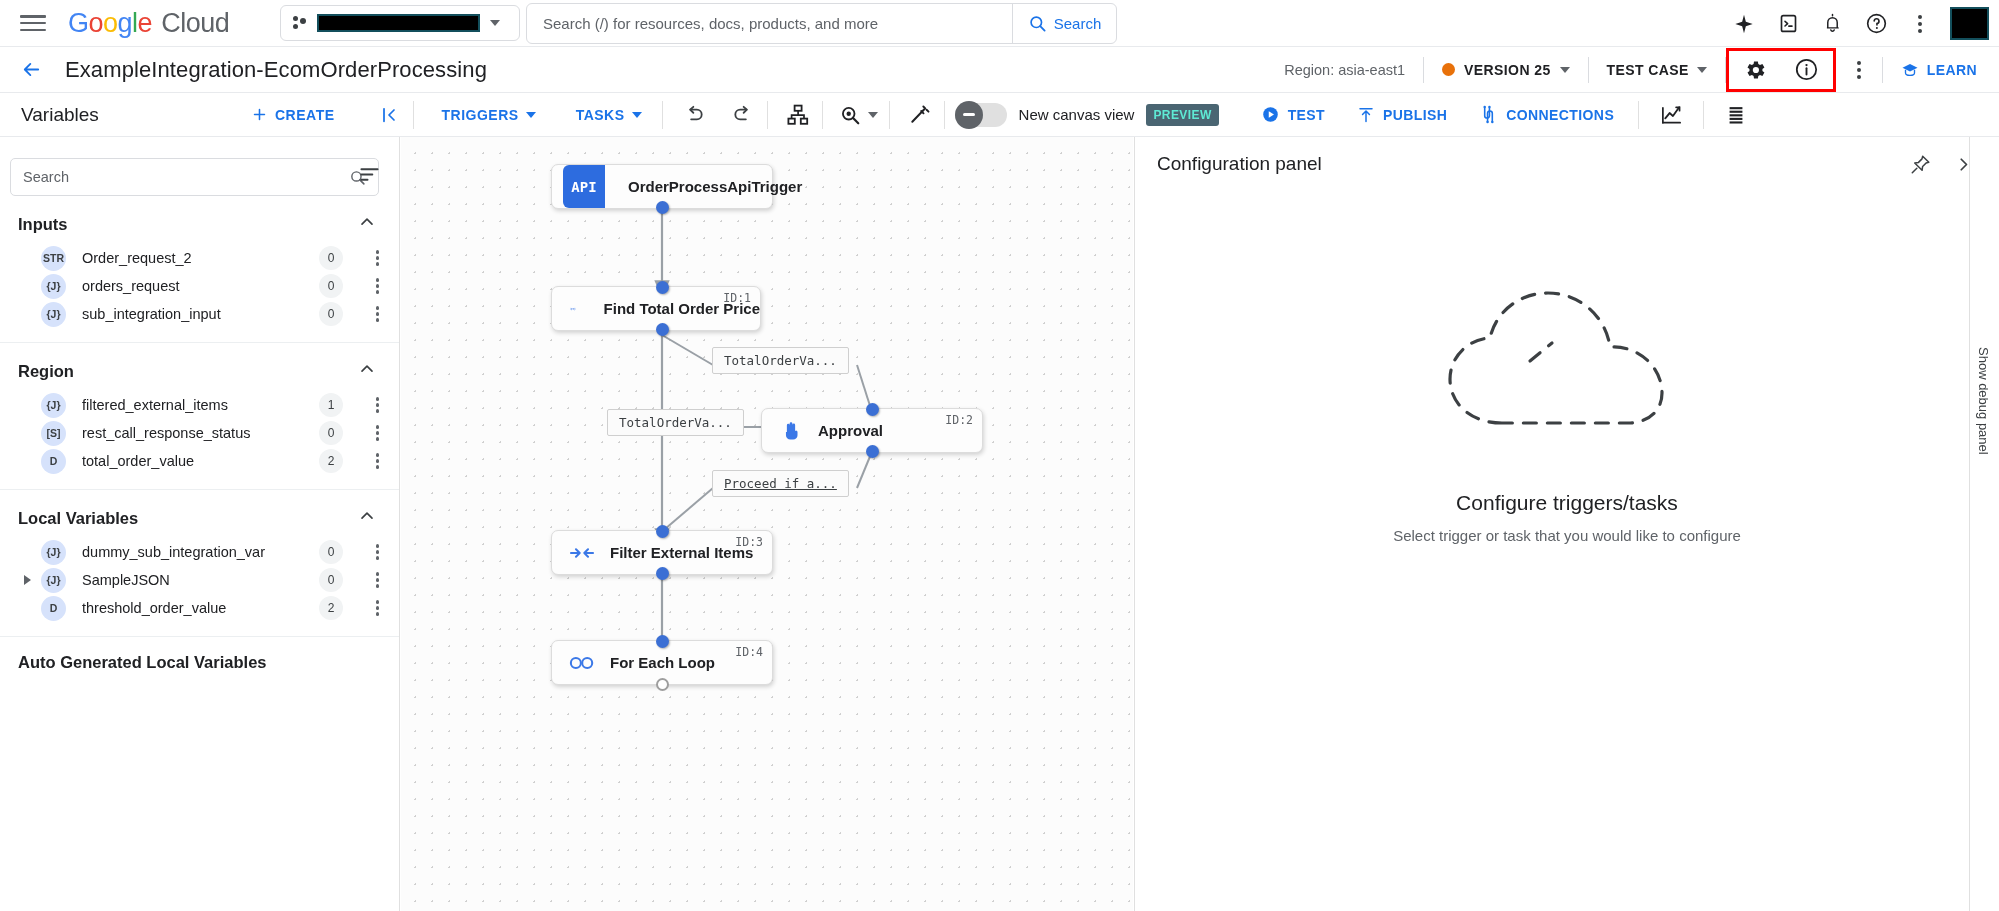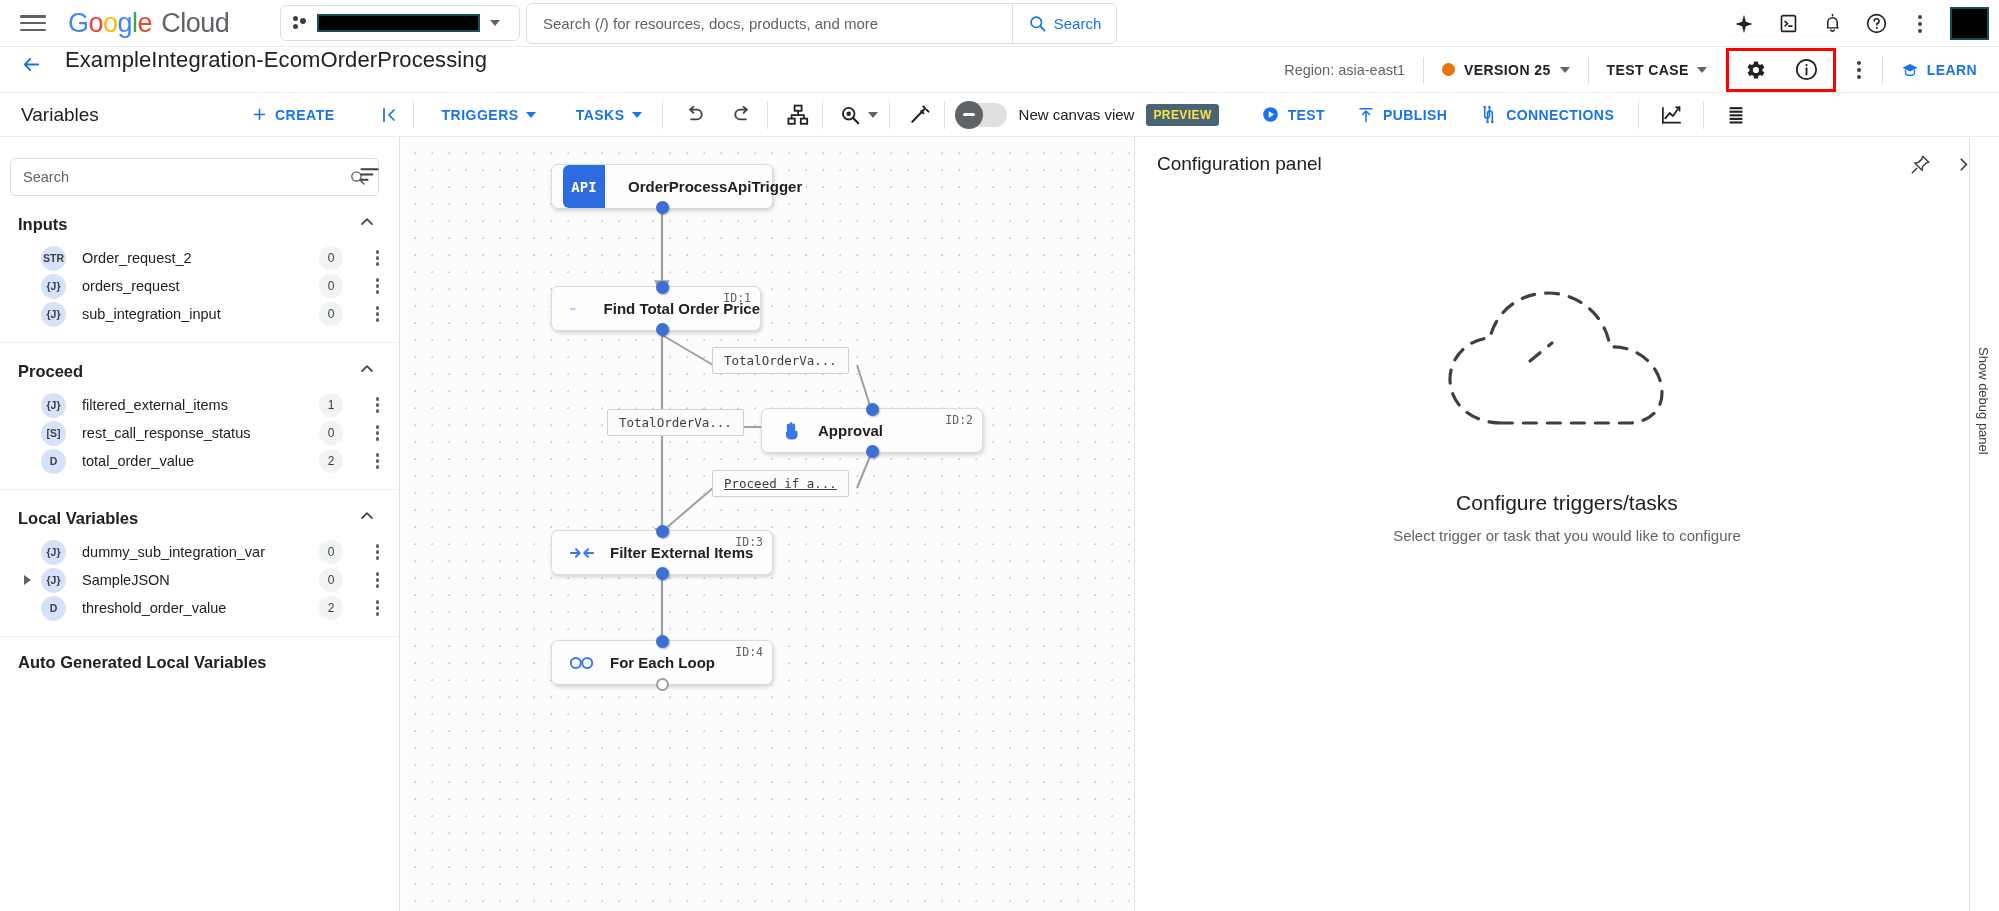--- a/index.html
+++ b/index.html
@@ -52,21 +52,21 @@
 
   .topbar-icons { position: absolute; right: 10px; top: 0; height: 47px; display: flex; align-items: center; gap: 4px; }
   .ticon { width: 40px; height: 40px; display: flex; align-items: center; justify-content: center; border-radius: 50%; cursor: pointer; }
   .avatar-sq { width: 39px; height: 33px; background: #000; border: 2px solid #134f5c; margin-left: 6px; }
   .kebab { display: flex; flex-direction: column; gap: 3px; align-items: center; }
   .kebab i { width: 4px; height: 4px; border-radius: 50%; background: #3c4043; display: block; }
 
   
   .secondbar {
     position: absolute; top: 47px; left: 0; width: 1999px; height: 46px;
-    display: flex; background: #fff; border-bottom: 1px solid #e8eaed;
+    display: flex; align-items: center; background: #fff; border-bottom: 1px solid #e8eaed;
   }
   .back-arrow { margin-left: 14px; width: 34px; height: 34px; display: flex; align-items: center; justify-content: center; cursor: pointer; }
   .page-title { margin-left: 17px; font-size: 22px; color: #202124; letter-spacing: 0.1px; white-space: nowrap; }
   .sb-right { position: absolute; right: 0; top: 0; height: 45px; display: flex; align-items: center; }
   .region-lbl { font-size: 14.5px; color: #5f6368; padding-right: 18px; white-space: nowrap; }
   .vdiv { width: 1px; height: 26px; background: #dadce0; }
   .version-btn { display: flex; align-items: center; gap: 9px; padding: 0 18px; cursor: pointer; height: 44px; }
   .vdot { width: 13px; height: 13px; border-radius: 50%; background: #e8710a; flex: none; }
   .vlabel { font-size: 14px; font-weight: 700; color: #202124; letter-spacing: 0.4px; white-space: nowrap; }
   .testcase-btn { display: flex; align-items: center; gap: 8px; padding: 0 18px; cursor: pointer; height: 44px; }
@@ -91,21 +91,21 @@
     color: #1a73e8; font-size: 14px; font-weight: 700; letter-spacing: 0.5px; height: 42px; }
   .icon-btn { width: 48px; height: 42px; display: flex; align-items: center; justify-content: center; cursor: pointer; }
   .toggle-area { display: flex; align-items: center; gap: 12px; margin-left: 10px; }
   .toggle {
     width: 52px; height: 24px; border-radius: 12px; background: #e0e0e0; position: relative; cursor: pointer;
   }
   .toggle .knob { position: absolute; left: 0; top: -2px; width: 28px; height: 28px; border-radius: 50%; background: #5f6368;
     display: flex; align-items: center; justify-content: center; }
   .toggle .knob::after { content:''; width: 12px; height: 2.5px; background: #fff; border-radius: 2px; }
   .canvas-lbl { font-size: 15px; color: #202124; white-space: nowrap; }
-  .preview-chip { background: #4a6572; color: #fde047; font-size: 12px; font-weight: 700;
+  .preview-chip { background: #4a6572; color: #5eead4; font-size: 12px; font-weight: 700;
     padding: 4px 7px; border-radius: 3px; letter-spacing: 0.4px; }
   .action-btn { display: flex; align-items: center; gap: 8px; padding: 0 16px; cursor: pointer;
     color: #1a73e8; font-size: 14px; font-weight: 700; letter-spacing: 0.4px; height: 42px; white-space: nowrap; }
 
   
   .sidebar {
     position: absolute; top: 137px; left: 0; width: 400px; height: 774px;
     background: #fff; border-right: 1px solid #e0e0e0; overflow: hidden;
   }
   .search-box { margin: 21px 20px 0 10px; height: 38px; border: 1px solid #dadce0; border-radius: 5px;
@@ -480,21 +480,21 @@
             <span class="vcount">0</span>
             <span class="vkebab">
               <i></i>
               <i></i>
               <i></i>
             </span>
           </div>
         </div>
         <div class="vgroup">
           <div class="ghead">
-            <div class="gt">Proceed</div>
+            <div class="gt">Region</div>
             <div class="chev"><svg width="20" height="20" viewBox="0 0 24 24">
                 <path d="M6 14.5 L12 8.5 L18 14.5" fill="none" stroke="#3c4043" stroke-width="2" stroke-linecap="round" stroke-linejoin="round"></path>
               </svg></div>
           </div>
           <div class="vrow">
             <span class="expander">
               <span class="tri hidden"></span>
             </span>
             <span class="vbadge">{J}</span>
             <span class="vname">filtered_external_items</span>

